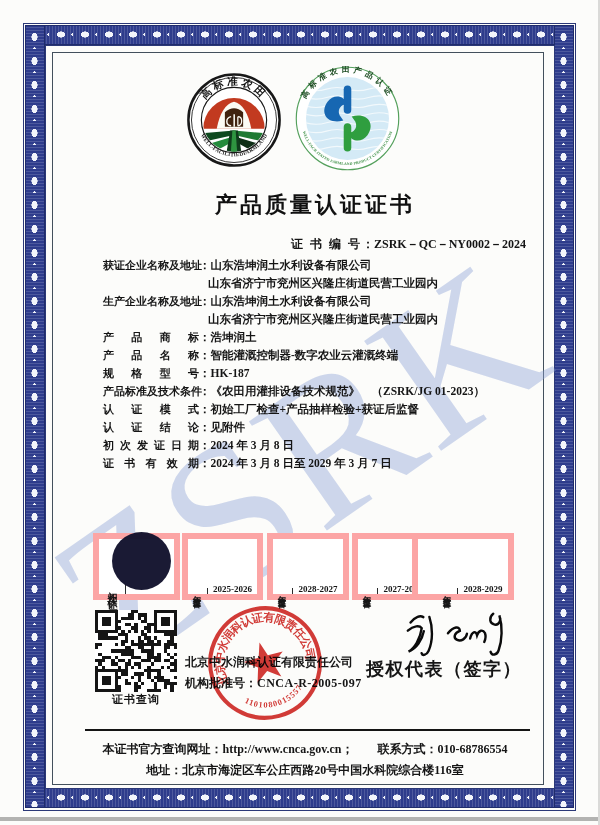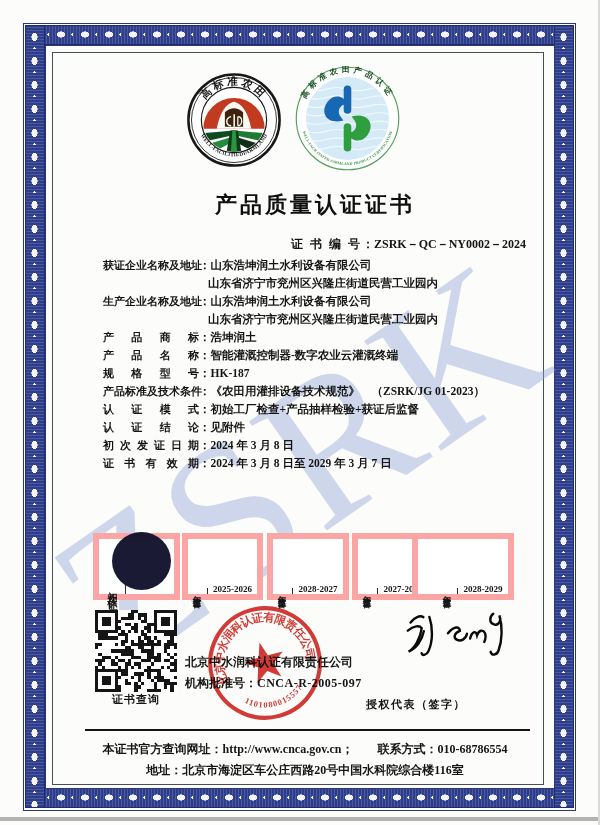--- a/index.html
+++ b/index.html
@@ -83,21 +83,21 @@
 
   
   .qr{position:absolute;left:95px;top:610px;width:82px;height:82px;}
   .qr svg{width:82px;height:82px;display:block;background:#fff;}
   .qr-caption{position:absolute;left:95px;top:692px;width:82px;text-align:center;
     font-size:11px;font-weight:700;letter-spacing:1px;}
   .issuer{position:absolute;left:185px;top:652px;font-size:12px;font-weight:600;line-height:21px;white-space:nowrap;}
   .issuer .num{font-weight:700;letter-spacing:.5px;}
   .stamp{position:absolute;left:202px;top:600px;width:126px;height:126px;mix-blend-mode:multiply;opacity:.9;}
   .signature{position:absolute;left:396px;top:606px;width:120px;height:58px;transform:rotate(-2deg);}
-  .sig-label{position:absolute;left:366px;top:697px;font-size:11px;font-weight:600;letter-spacing:1.5px;}
+  .sig-label{position:absolute;left:366px;top:657px;font-size:18px;font-weight:600;letter-spacing:1.5px;}
   .rule{position:absolute;left:85px;top:729px;width:445px;height:2px;background:#141414;}
   .footer1{position:absolute;left:40px;top:741px;width:530px;text-align:center;font-size:12px;font-weight:700;}
   .footer2{position:absolute;left:40px;top:762px;width:530px;text-align:center;font-size:12px;font-weight:700;}
 </style>
 </head>
 <body>
 
 <div class="page">
 
   <div class="band-outline-outer"></div>

